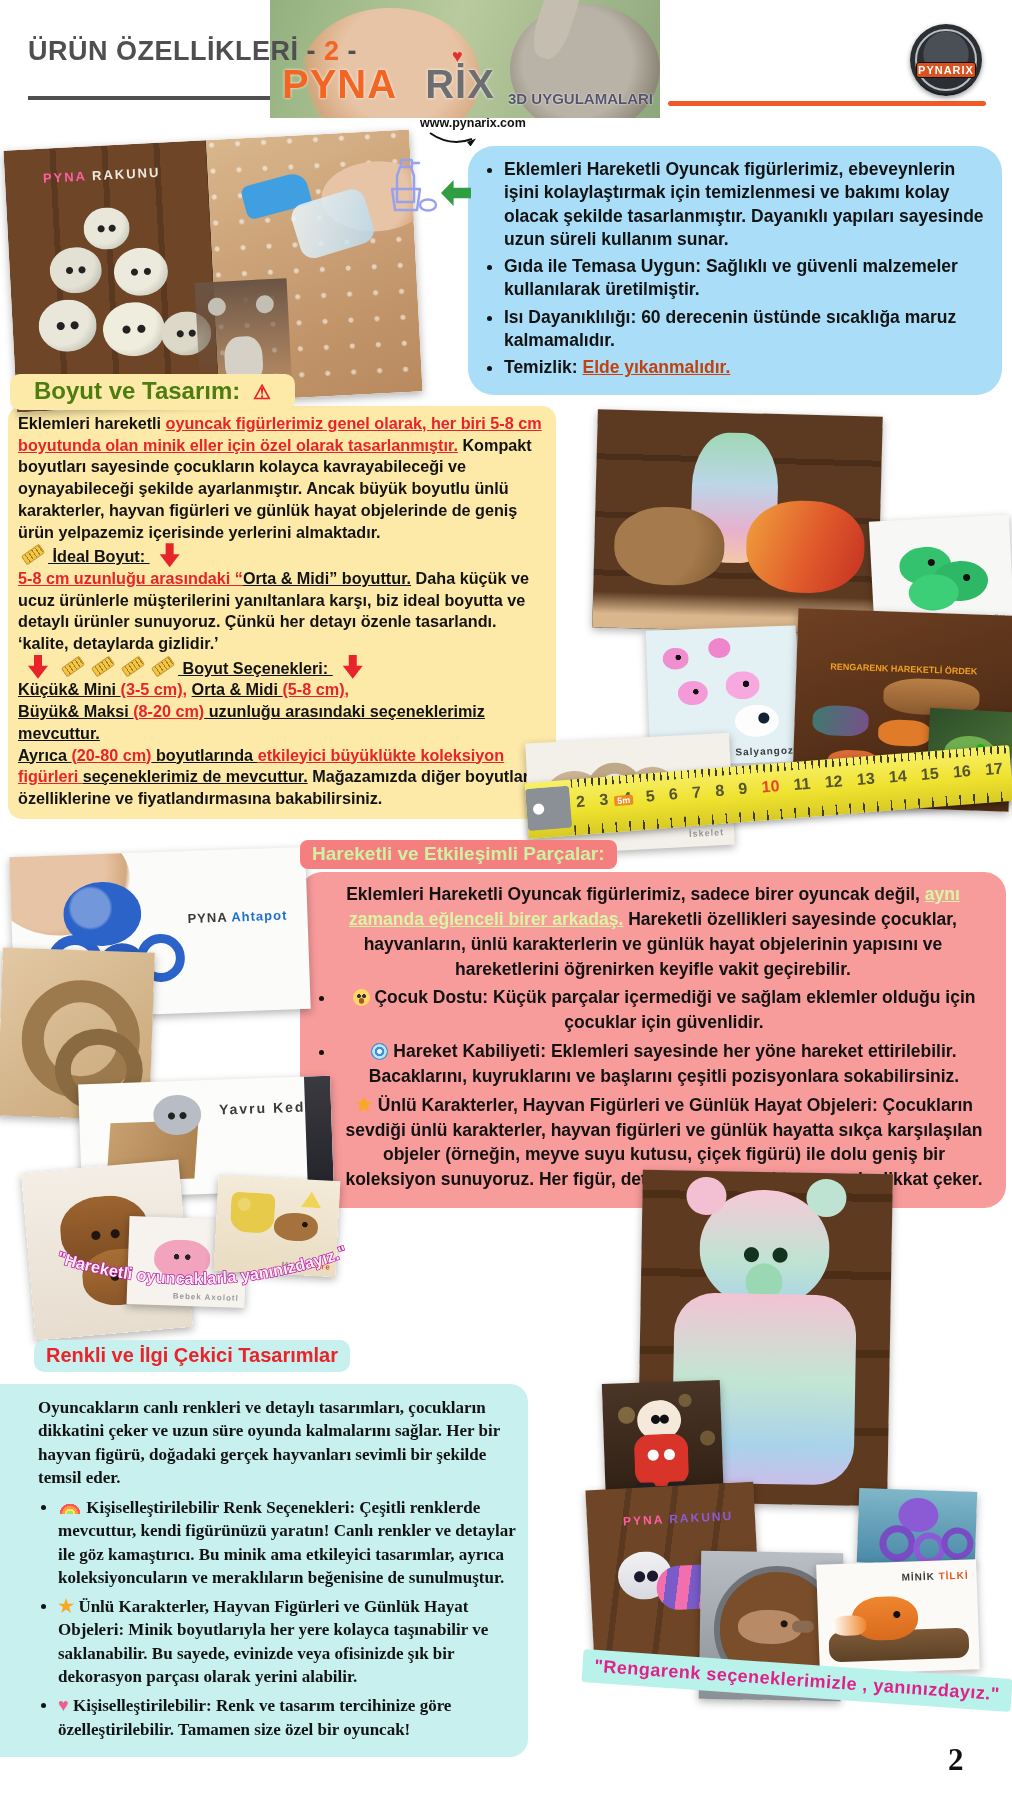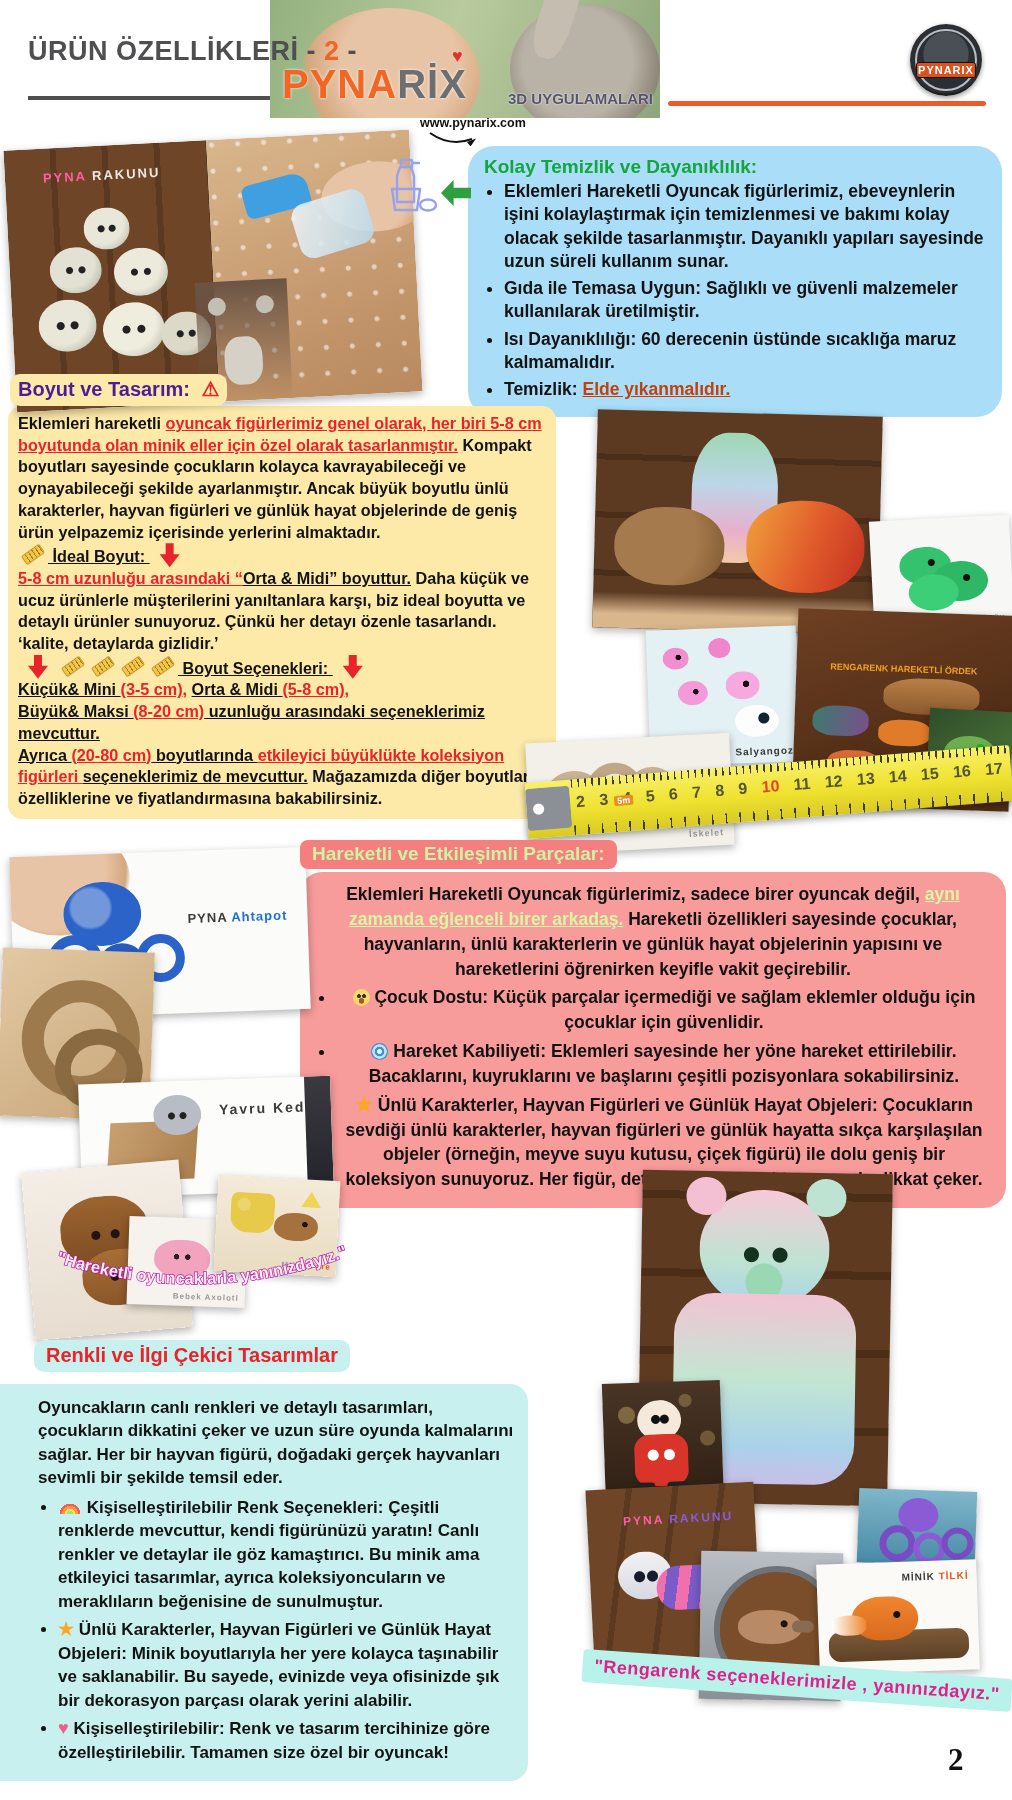--- a/index.html
+++ b/index.html
@@ -9,58 +9,58 @@
   .photo{position:absolute;box-shadow:0 3px 9px rgba(0,0,0,.3);overflow:hidden;background:#fff;z-index:2;}
   .blob{position:absolute;border-radius:50%;}
   .cap{position:absolute;letter-spacing:1px;white-space:nowrap;}
 
   
   #page-title{left:28px;top:36px;font-size:27px;color:#4f4f52;letter-spacing:.5px;z-index:5;}
   #page-title .num{color:#f26522;}
   #title-underline{left:28px;top:96px;width:266px;height:4px;background:#4f4f52;}
   #hero{left:270px;top:0;width:390px;height:118px;background:linear-gradient(110deg,#93b07e,#b9cb9e 45%,#8ea67c);overflow:hidden;z-index:1;}
   #brand{left:282px;top:62px;font-size:40px;letter-spacing:1px;z-index:3;text-shadow:0 0 3px #fff;}
-  #brand .o{color:#f26522;} #brand .g{color:#6d6e71;}
+  #brand .o{color:#f26522;} #brand .g{color:#6d6e71;margin-left:28px;}
   #brand-heart{left:452px;top:46px;color:#e03131;font-size:18px;z-index:4;}
   #brand-sub{left:508px;top:90px;font-size:15px;color:#54546c;z-index:3;text-shadow:0 0 2px #fff;}
   #website{left:420px;top:116px;font-size:12.5px;color:#111;z-index:3;}
   #website-arrow{left:428px;top:130px;z-index:3;}
   #badge{left:910px;top:24px;width:72px;height:72px;border-radius:50%;z-index:3;
          background:radial-gradient(circle at 50% 42%,#4a4f56 0 40%,#2b2e33 42% 70%,#1c1e21 72% 100%);
          box-shadow:0 2px 5px rgba(0,0,0,.4);}
   #badge .ring{position:absolute;inset:5px;border:2px solid #b9bec4;border-radius:50%;}
   #badge .banner{position:absolute;left:6px;right:6px;top:38px;background:#d9531e;border-radius:3px;
                  color:#fff;font-size:11px;text-align:center;letter-spacing:1px;padding:1px 0;border:1px solid #111;}
   #orange-line{left:668px;top:101px;width:318px;height:5px;background:#f05a28;border-radius:3px;}
 
   
   .bubble{position:absolute;z-index:1;}
   #sec-cleaning{left:468px;top:146px;width:534px;background:#a9ddf8;border-radius:26px;padding:10px 14px 12px 16px;box-sizing:border-box;}
   #sec-cleaning h2{margin:0 0 2px;font-size:19px;color:#14a53c;}
   #sec-cleaning ul{margin:2px 0 0;padding-left:20px;font-size:17.5px;line-height:1.33;}
   #sec-cleaning li{margin-bottom:4px;}
 
-  #sec-size-head{left:10px;top:374px;background:#fdeaa9;border-radius:10px;padding:3px 8px 5px;
-                 font-size:20px;color:#4c1d95;z-index:3;}
+  #sec-size-head{left:10px;top:374px;background:#fdeaa9;border-radius:10px;padding:3px 24px 5px;
+                 font-size:24px;color:#4d7c0f;z-index:3;}
   #sec-size{left:8px;top:406px;width:548px;background:#fdeaa9;border-radius:14px;padding:7px 10px 9px;
             box-sizing:border-box;font-size:16.2px;line-height:1.34;z-index:1;}
   #sec-size p{margin:0;}
 
   #sec-moving-head{left:300px;top:840px;background:#f57e7e;border-radius:8px;padding:3px 12px 4px;
                    font-size:19px;color:#cdf2a4;z-index:4;}
   #sec-moving{left:300px;top:872px;width:706px;background:#f89b9b;border-radius:22px;padding:10px 14px 12px;
               box-sizing:border-box;font-size:17.5px;line-height:1.42;z-index:1;text-align:center;}
   #sec-moving p{margin:0 0 4px;}
   #sec-moving ul{margin:2px 0 0;padding-left:22px;}
   #sec-moving li{margin-bottom:4px;}
 
   #sec-colorful-head{left:34px;top:1340px;background:#c7f0ee;border-radius:10px;padding:4px 12px 5px;
                      font-size:20px;color:#e8232a;z-index:3;}
   #sec-colorful{left:0px;top:1384px;width:528px;background:#c7f0ee;border-radius:0 18px 18px 0;
-                padding:12px 12px 12px 38px;box-sizing:border-box;font-size:17px;line-height:1.38;z-index:1;}
+                padding:12px 12px 12px 38px;box-sizing:border-box;font-size:17px;line-height:1.38;z-index:1;font-family:Liberation Serif, serif;}
   #sec-colorful p{margin:0 0 6px;}
   #sec-colorful ul{margin:0;padding-left:20px;}
   #sec-colorful li{margin-bottom:4px;}
 
   
   .r{color:#e8232a;}
   .ru{color:#e8232a;text-decoration:underline;}
   .bu{text-decoration:underline;}
   .gu{color:#c2410c;text-decoration:underline;}
   .lgu{color:#d9f7a3;text-decoration:underline;}
@@ -169,21 +169,20 @@
       <rect x="13" y="4" width="11" height="7" rx="1"></rect>
       <path d="M24 7 h7"></path>
       <path d="M12 11 l-3 9 v26 h17 v-26 l-3-9"></path>
       <path d="M4 33 h28 l-3 21 h-22 z"></path>
       <ellipse cx="40" cy="49" rx="8" ry="5.5"></ellipse>
     </g>
   </svg>
   <div class="abs" style="left:441px;top:180px;width:30px;height:26px;background:#2f9e41;z-index:3;clip-path:polygon(0 50%,42% 0,42% 30%,100% 30%,100% 70%,42% 70%,42% 100%);"></div>
 
   <div class="bubble" id="sec-cleaning">
-    <h2>Kolay Temizlik ve Dayanıklılık:</h2>
     <ul>
       <li><span>Eklemleri Hareketli Oyuncak figürlerimiz, ebeveynlerin işini kolaylaştırmak için temizlenmesi ve bakımı kolay olacak şekilde tasarlanmıştır. Dayanıklı yapıları sayesinde uzun süreli kullanım sunar.</span></li>
       <li><span>Gıda ile Temasa Uygun: Sağlıklı ve güvenli malzemeler kullanılarak üretilmiştir.</span></li>
       <li><span>Isı Dayanıklılığı: 60 derecenin üstünde sıcaklığa maruz kalmamalıdır.</span></li>
       <li><span><span>Temizlik: </span><span class="gu">Elde yıkanmalıdır.</span></span></li>
     </ul>
   </div>
 
   <div class="bubble" id="sec-size-head"><span>Boyut ve Tasarım: </span><span class="icon-warning"></span></div>
   <div class="bubble" id="sec-size">

